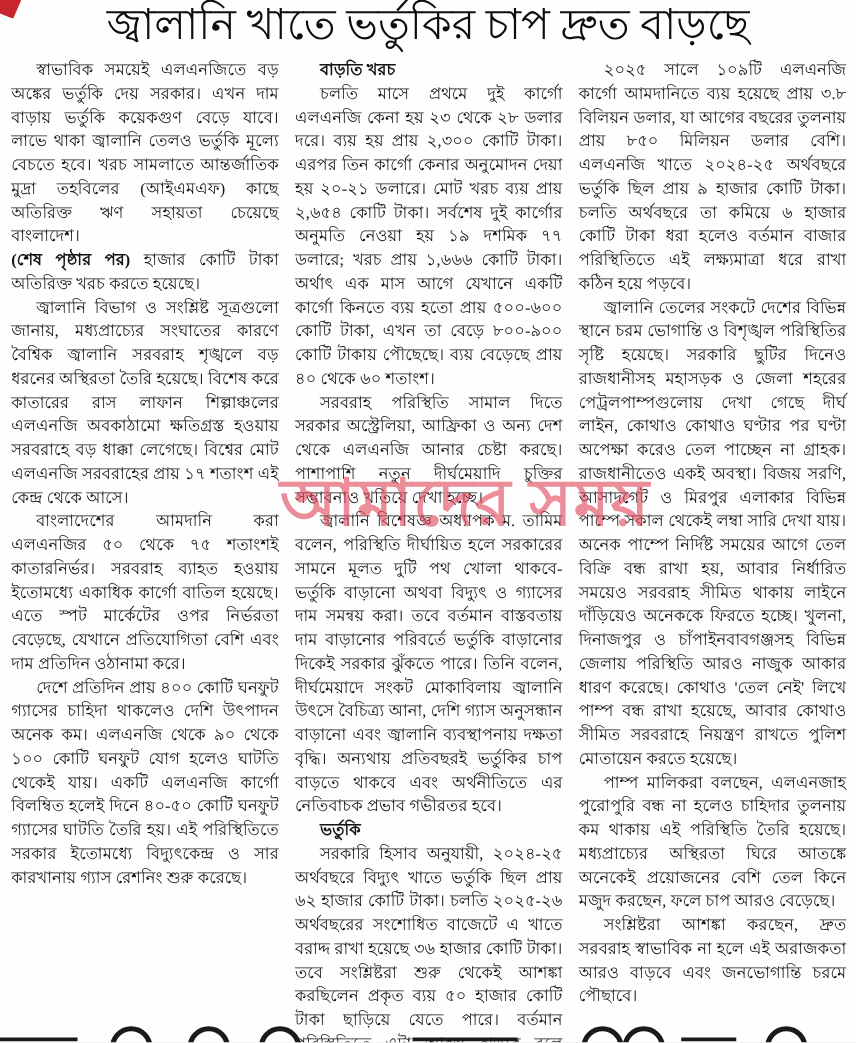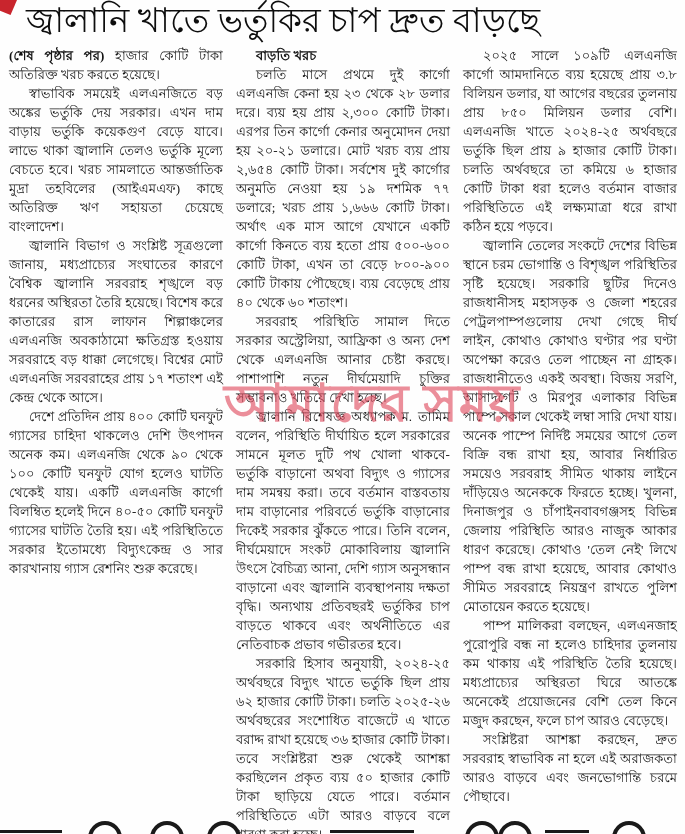--- a/index.html
+++ b/index.html
@@ -7,21 +7,22 @@
     position:relative;
     width:685px;height:834px;
     margin:0 auto;
     background:#fefefe;
     overflow:hidden;
     font-family:"Liberation Serif", serif;
     color:#141414;
   }
   .headline{
     margin:0;
-    padding:1px 10px 0 26px;
+    padding:1px 10px 0 10px;
+    text-align:center;
     font-size:34px;
     line-height:40px;
     font-weight:400;
     color:#0d0d0d;
     white-space:nowrap;
   }
   .columns{
     display:flex;
     gap:13px;
     padding:5px 8px 0 9px;
@@ -81,30 +82,32 @@
 <body>
 
 <div class="page">
 
   <span class="corner-mark"></span>
 
   <h1 class="headline">জ্বালানি খাতে ভর্তুকির চাপ দ্রুত বাড়ছে</h1>
 
   <div class="columns">
     <div class="col">
+        <p class="para">স্বাভাবিক সময়েই এলএনজিতে বড় অঙ্কের ভর্তুকি দেয় সরকার। এখন দাম বাড়ায় ভর্তুকি কয়েকগুণ বেড়ে যাবে। লাভে থাকা জ্বালানি তেলও ভর্তুকি মূল্যে বেচতে হবে। খরচ সামলাতে আন্তর্জাতিক মুদ্রা তহবিলের (আইএমএফ) কাছে অতিরিক্ত ঋণ সহায়তা চেয়েছে বাংলাদেশ।</p>
         <p class="para noindent"><b>(শেষ পৃষ্ঠার পর) </b>হাজার কোটি টাকা অতিরিক্ত খরচ করতে হয়েছে।</p>
-        <p class="para">স্বাভাবিক সময়েই এলএনজিতে বড় অঙ্কের ভর্তুকি দেয় সরকার। এখন দাম বাড়ায় ভর্তুকি কয়েকগুণ বেড়ে যাবে। লাভে থাকা জ্বালানি তেলও ভর্তুকি মূল্যে বেচতে হবে। খরচ সামলাতে আন্তর্জাতিক মুদ্রা তহবিলের (আইএমএফ) কাছে অতিরিক্ত ঋণ সহায়তা চেয়েছে বাংলাদেশ।</p>
         <p class="para">জ্বালানি বিভাগ ও সংশ্লিষ্ট সূত্রগুলো জানায়, মধ্যপ্রাচ্যের সংঘাতের কারণে বৈশ্বিক জ্বালানি সরবরাহ শৃঙ্খলে বড় ধরনের অস্থিরতা তৈরি হয়েছে। বিশেষ করে কাতারের রাস লাফান শিল্পাঞ্চলের এলএনজি অবকাঠামো ক্ষতিগ্রস্ত হওয়ায় সরবরাহে বড় ধাক্কা লেগেছে। বিশ্বের মোট এলএনজি সরবরাহের প্রায় ১৭ শতাংশ এই কেন্দ্র থেকে আসে।</p>
+        <p class="para">বাংলাদেশের আমদানি করা এলএনজির ৫০ থেকে ৭৫ শতাংশই কাতারনির্ভর। সরবরাহ ব্যাহত হওয়ায় ইতোমধ্যে একাধিক কার্গো বাতিল হয়েছে। এতে স্পট মার্কেটের ওপর নির্ভরতা বেড়েছে, যেখানে প্রতিযোগিতা বেশি এবং দাম প্রতিদিন ওঠানামা করে।</p>
         <p class="para">দেশে প্রতিদিন প্রায় ৪০০ কোটি ঘনফুট গ্যাসের চাহিদা থাকলেও দেশি উৎপাদন অনেক কম। এলএনজি থেকে ৯০ থেকে ১০০ কোটি ঘনফুট যোগ হলেও ঘাটতি থেকেই যায়। একটি এলএনজি কার্গো বিলম্বিত হলেই দিনে ৪০-৫০ কোটি ঘনফুট গ্যাসের ঘাটতি তৈরি হয়। এই পরিস্থিতিতে সরকার ইতোমধ্যে বিদ্যুৎকেন্দ্র ও সার কারখানায় গ্যাস রেশনিং শুরু করেছে।</p>
       </div>
     <div class="col">
         <p class="subhead">বাড়তি খরচ</p>
         <p class="para">চলতি মাসে প্রথমে দুই কার্গো এলএনজি কেনা হয় ২৩ থেকে ২৮ ডলার দরে। ব্যয় হয় প্রায় ২,৩০০ কোটি টাকা। এরপর তিন কার্গো কেনার অনুমোদন দেয়া হয় ২০-২১ ডলারে। মোট খরচ ব্যয় প্রায় ২,৬৫৪ কোটি টাকা। সর্বশেষ দুই কার্গোর অনুমতি নেওয়া হয় ১৯ দশমিক ৭৭ ডলারে; খরচ প্রায় ১,৬৬৬ কোটি টাকা। অর্থাৎ এক মাস আগে যেখানে একটি কার্গো কিনতে ব্যয় হতো প্রায় ৫০০-৬০০ কোটি টাকা, এখন তা বেড়ে ৮০০-৯০০ কোটি টাকায় পৌছেছে। ব্যয় বেড়েছে প্রায় ৪০ থেকে ৬০ শতাংশ।</p>
         <p class="para">সরবরাহ পরিস্থিতি সামাল দিতে সরকার অস্ট্রেলিয়া, আফ্রিকা ও অন্য দেশ থেকে এলএনজি আনার চেষ্টা করছে। পাশাপাশি নতুন দীর্ঘমেয়াদি চুক্তির সম্ভাবনাও খতিয়ে দেখা হচ্ছে।</p>
         <p class="para">জ্বালানি বিশেষজ্ঞ অধ্যাপক ম. তামিম বলেন, পরিস্থিতি দীর্ঘায়িত হলে সরকারের সামনে মূলত দুটি পথ খোলা থাকবে- ভর্তুকি বাড়ানো অথবা বিদ্যুৎ ও গ্যাসের দাম সমন্বয় করা। তবে বর্তমান বাস্তবতায় দাম বাড়ানোর পরিবর্তে ভর্তুকি বাড়ানোর দিকেই সরকার ঝুঁকতে পারে। তিনি বলেন, দীর্ঘমেয়াদে সংকট মোকাবিলায় জ্বালানি উৎসে বৈচিত্র্য আনা, দেশি গ্যাস অনুসন্ধান বাড়ানো এবং জ্বালানি ব্যবস্থাপনায় দক্ষতা বৃদ্ধি। অন্যথায় প্রতিবছরই ভর্তুকির চাপ বাড়তে থাকবে এবং অর্থনীতিতে এর নেতিবাচক প্রভাব গভীরতর হবে।</p>
+        <p class="subhead">ভর্তুকি</p>
         <p class="para">সরকারি হিসাব অনুযায়ী, ২০২৪-২৫ অর্থবছরে বিদ্যুৎ খাতে ভর্তুকি ছিল প্রায় ৬২ হাজার কোটি টাকা। চলতি ২০২৫-২৬ অর্থবছরের সংশোধিত বাজেটে এ খাতে বরাদ্দ রাখা হয়েছে ৩৬ হাজার কোটি টাকা। তবে সংশ্লিষ্টরা শুরু থেকেই আশঙ্কা করছিলেন প্রকৃত ব্যয় ৫০ হাজার কোটি টাকা ছাড়িয়ে যেতে পারে। বর্তমান পরিস্থিতিতে এটা আরও বাড়বে বলে ধারণা করা হচ্ছে।</p>
       </div>
     <div class="col">
         <p class="para">২০২৫ সালে ১০৯টি এলএনজি কার্গো আমদানিতে ব্যয় হয়েছে প্রায় ৩.৮ বিলিয়ন ডলার, যা আগের বছরের তুলনায় প্রায় ৮৫০ মিলিয়ন ডলার বেশি। এলএনজি খাতে ২০২৪-২৫ অর্থবছরে ভর্তুকি ছিল প্রায় ৯ হাজার কোটি টাকা। চলতি অর্থবছরে তা কমিয়ে ৬ হাজার কোটি টাকা ধরা হলেও বর্তমান বাজার পরিস্থিতিতে এই লক্ষ্যমাত্রা ধরে রাখা কঠিন হয়ে পড়বে।</p>
         <p class="para">জ্বালানি তেলের সংকটে দেশের বিভিন্ন স্থানে চরম ভোগান্তি ও বিশৃঙ্খল পরিস্থিতির সৃষ্টি হয়েছে। সরকারি ছুটির দিনেও রাজধানীসহ মহাসড়ক ও জেলা শহরের পেট্রলপাম্পগুলোয় দেখা গেছে দীর্ঘ লাইন, কোথাও কোথাও ঘণ্টার পর ঘণ্টা অপেক্ষা করেও তেল পাচ্ছেন না গ্রাহক। রাজধানীতেও একই অবস্থা। বিজয় সরণি, আসাদগেট ও মিরপুর এলাকার বিভিন্ন পাম্পে সকাল থেকেই লম্বা সারি দেখা যায়। অনেক পাম্পে নির্দিষ্ট সময়ের আগে তেল বিক্রি বন্ধ রাখা হয়, আবার নির্ধারিত সময়েও সরবরাহ সীমিত থাকায় লাইনে দাঁড়িয়েও অনেককে ফিরতে হচ্ছে। খুলনা, দিনাজপুর ও চাঁপাইনবাবগঞ্জসহ বিভিন্ন জেলায় পরিস্থিতি আরও নাজুক আকার ধারণ করেছে। কোথাও 'তেল নেই' লিখে পাম্প বন্ধ রাখা হয়েছে, আবার কোথাও সীমিত সরবরাহে নিয়ন্ত্রণ রাখতে পুলিশ মোতায়েন করতে হয়েছে।</p>
         <p class="para">পাম্প মালিকরা বলছেন, এলএনজাহ পুরোপুরি বন্ধ না হলেও চাহিদার তুলনায় কম থাকায় এই পরিস্থিতি তৈরি হয়েছে। মধ্যপ্রাচ্যের অস্থিরতা ঘিরে আতঙ্কে অনেকেই প্রয়োজনের বেশি তেল কিনে মজুদ করছেন, ফলে চাপ আরও বেড়েছে।</p>
         <p class="para">সংশ্লিষ্টরা আশঙ্কা করছেন, দ্রুত সরবরাহ স্বাভাবিক না হলে এই অরাজকতা আরও বাড়বে এবং জনভোগান্তি চরমে পৌছাবে।</p>
       </div>
   </div>
 

